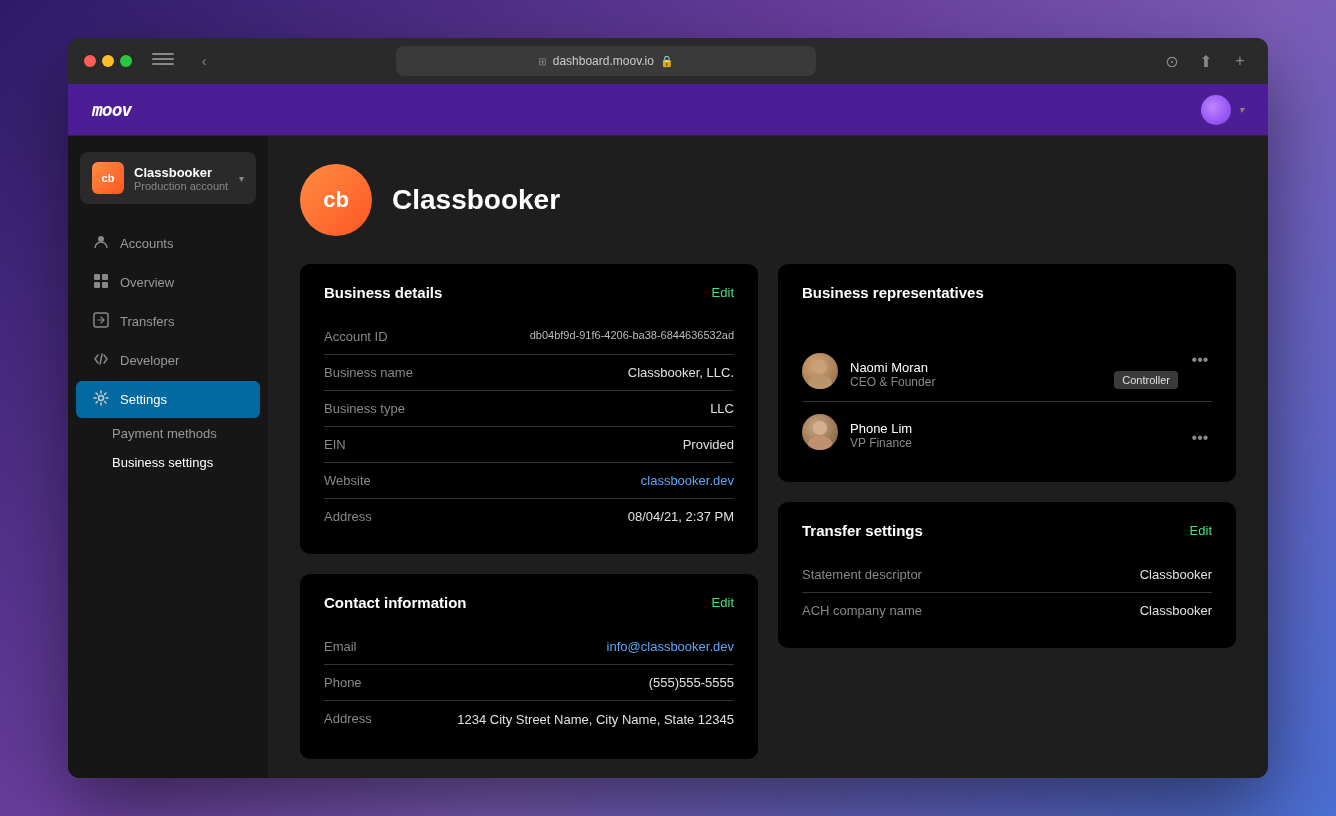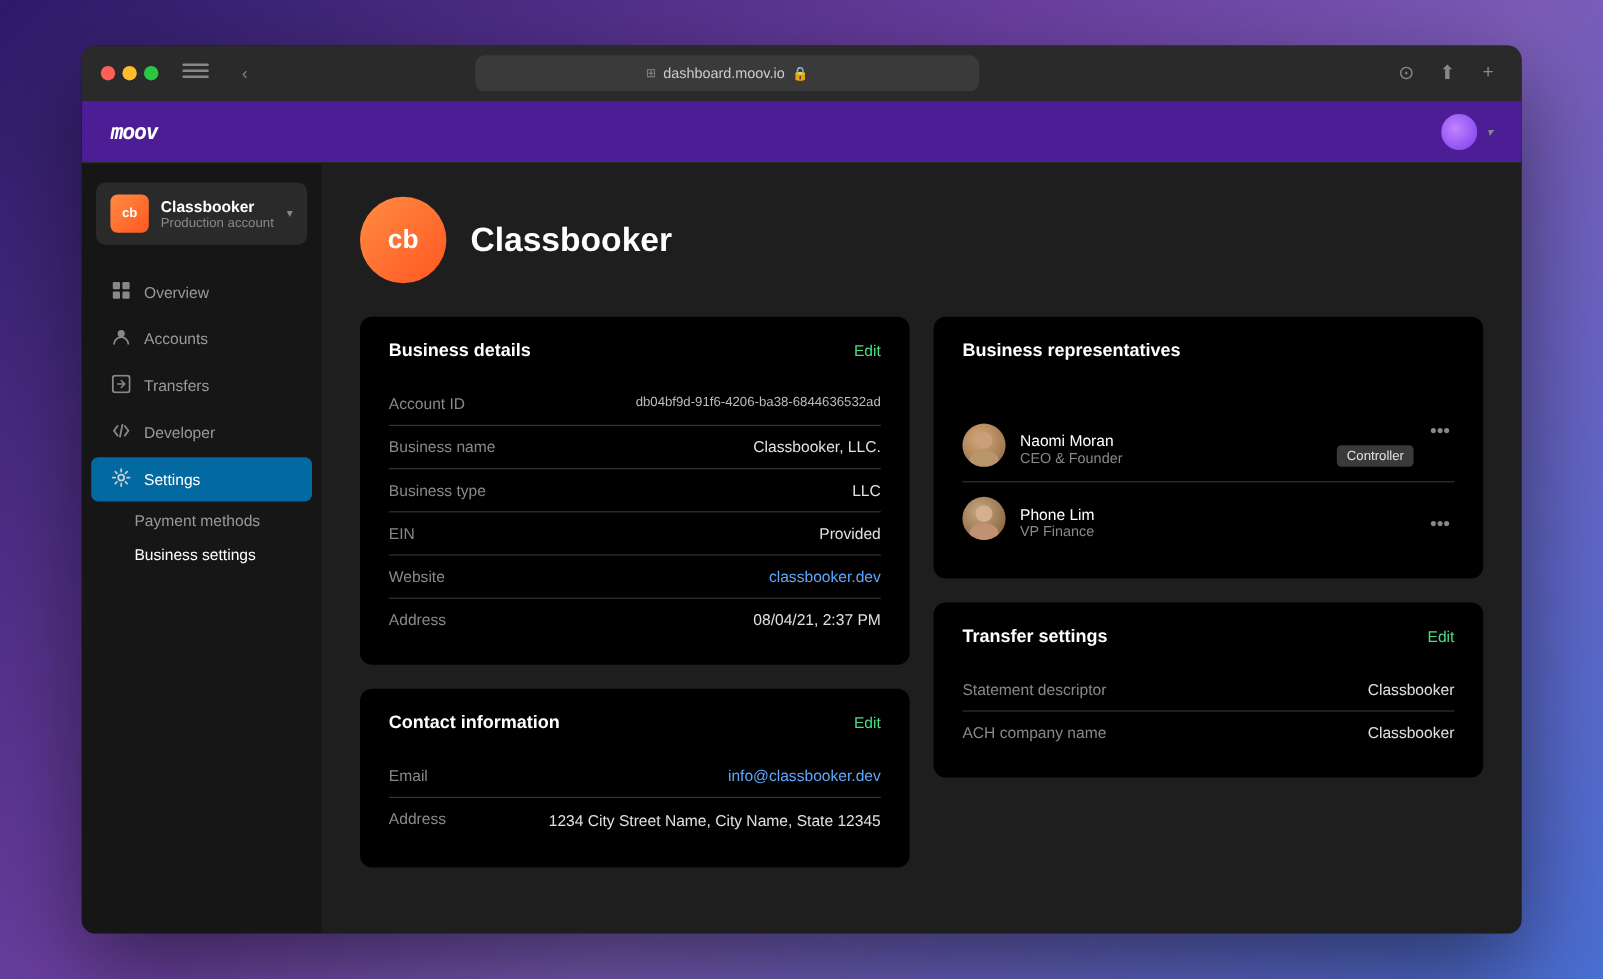--- a/index.html
+++ b/index.html
@@ -348,37 +348,37 @@
           <div class="account-info">
             <div class="account-name">Classbooker</div>
             <div class="account-type">Production account</div>
           </div>
           <span class="account-chevron">▾</span>
         </div>
 
         <div class="nav-item">
           <span class="nav-icon">
             <svg width="16" height="16" viewBox="0 0 16 16" fill="none">
+                <circle cx="8" cy="5" r="3" fill="#888"></circle>
+                <path d="M2 14c0-3.314 2.686-6 6-6s6 2.686 6 6" stroke="#888" stroke-width="1.5" fill="none"></path>
+              </svg>
+          </span>
+          <span>Accounts</span>
+        </div>
+
+        <div class="nav-item">
+          <span class="nav-icon">
+            <svg width="16" height="16" viewBox="0 0 16 16" fill="none">
                 <rect x="1" y="1" width="6" height="6" rx="1" fill="#888"></rect>
                 <rect x="9" y="1" width="6" height="6" rx="1" fill="#888"></rect>
                 <rect x="1" y="9" width="6" height="6" rx="1" fill="#888"></rect>
                 <rect x="9" y="9" width="6" height="6" rx="1" fill="#888"></rect>
               </svg>
           </span>
           <span>Overview</span>
-        </div>
-
-        <div class="nav-item">
-          <span class="nav-icon">
-            <svg width="16" height="16" viewBox="0 0 16 16" fill="none">
-                <circle cx="8" cy="5" r="3" fill="#888"></circle>
-                <path d="M2 14c0-3.314 2.686-6 6-6s6 2.686 6 6" stroke="#888" stroke-width="1.5" fill="none"></path>
-              </svg>
-          </span>
-          <span>Accounts</span>
         </div>
 
         <div class="nav-item">
           <span class="nav-icon">
             <svg width="16" height="16" viewBox="0 0 16 16" fill="none">
                 <rect x="1" y="1" width="14" height="14" rx="2" stroke="#888" stroke-width="1.5" fill="none"></rect>
                 <path d="M5 8h6M8 5l3 3-3 3" stroke="#888" stroke-width="1.2" stroke-linecap="round"></path>
               </svg>
           </span>
           <span>Transfers</span>
@@ -454,20 +454,24 @@
             </div>
 
             <div class="card">
               <div class="card-header">
                 <span class="card-title">Contact information</span>
                 <a class="edit-link">Edit</a>
               </div>
               <div class="detail-row">
                 <span class="detail-label">Email</span>
                 <span class="detail-value link">info@classbooker.dev</span>
+              </div>
+              <div class="detail-row">
+                <span class="detail-label">Phone</span>
+                <span class="detail-value">(555)555-5555</span>
               </div>
               <div class="detail-row">
                 <span class="detail-label">Address</span>
                 <span class="detail-value multiline">1234 City Street Name, City Name, State 12345</span>
               </div>
             </div>
           </div>
 
           <div class="right-cards">
 

